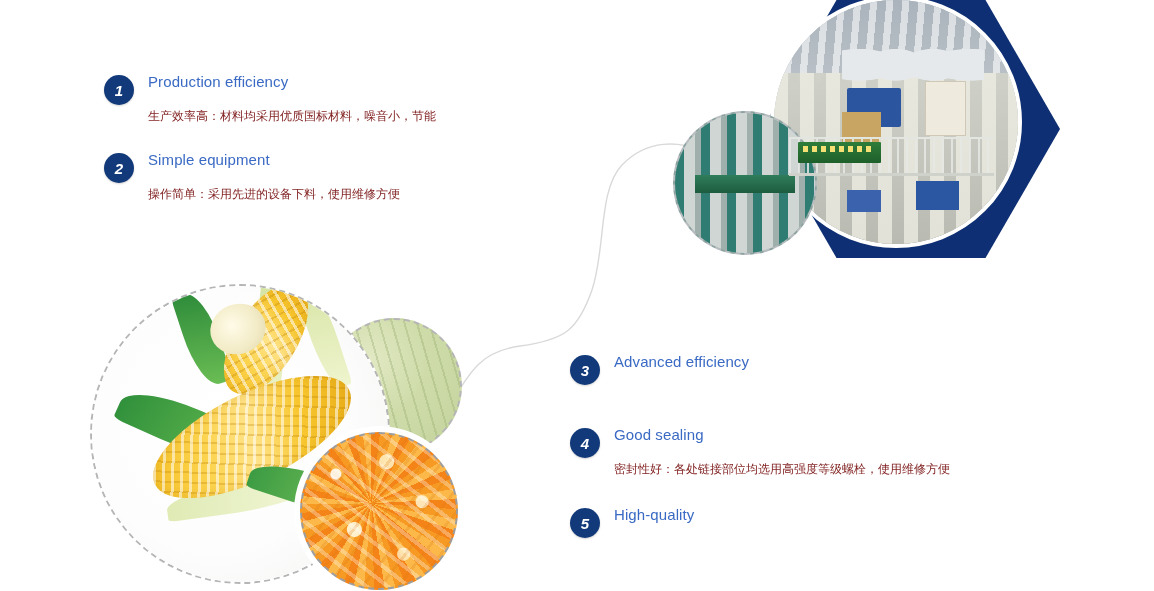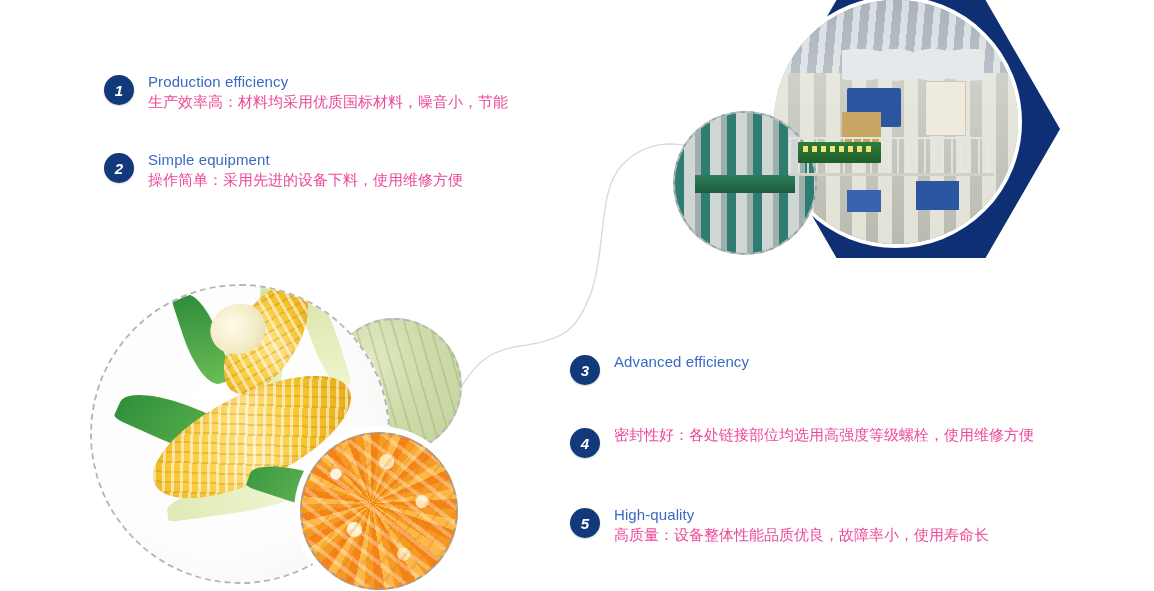--- a/index.html
+++ b/index.html
@@ -39,33 +39,33 @@
     align-items: center;
     justify-content: center;
     flex: 0 0 auto;
     margin-top: 3px;
     box-shadow: 0 1px 2px rgba(0,0,0,0.18);
     line-height: 1;
   }
   .feature-text {
     display: flex;
     flex-direction: column;
-    gap: 0;
+    gap: 14px;
     padding-top: 0px;
   }
   .feature-title {
     color: #3a6ac4;
     font-size: 15px;
     line-height: 20px;
     letter-spacing: 0.1px;
     white-space: nowrap;
   }
   .feature-desc {
-    color: #ec4899;
-    font-size: 15px;
+    color: #7f1d1d;
+    font-size: 12px;
     line-height: 20px;
     white-space: nowrap;
     font-family: "DejaVu Sans", "Liberation Sans", sans-serif;
   }
 
   
   #item-1 { left: 104px; top: 72px; }
   #item-2 { left: 104px; top: 150px; }
   #item-3 { left: 570px; top: 352px; }
   #item-4 { left: 570px; top: 425px; }
@@ -445,25 +445,25 @@
   <div class="feature-item" id="item-3">
     <div class="badge">3</div>
     <div class="feature-text">
       <div class="feature-title">Advanced efficiency</div>
     </div>
   </div>
 
   <div class="feature-item" id="item-4">
     <div class="badge">4</div>
     <div class="feature-text">
+      <div class="feature-title">Good sealing</div>
       <div class="feature-desc">密封性好：各处链接部位均选用高强度等级螺栓，使用维修方便</div>
     </div>
   </div>
 
   <div class="feature-item" id="item-5">
     <div class="badge">5</div>
     <div class="feature-text">
       <div class="feature-title">High-quality</div>
-      <div class="feature-desc">高质量：设备整体性能品质优良，故障率小，使用寿命长</div>
     </div>
   </div>
 
 </div>
 
 </body></html>

